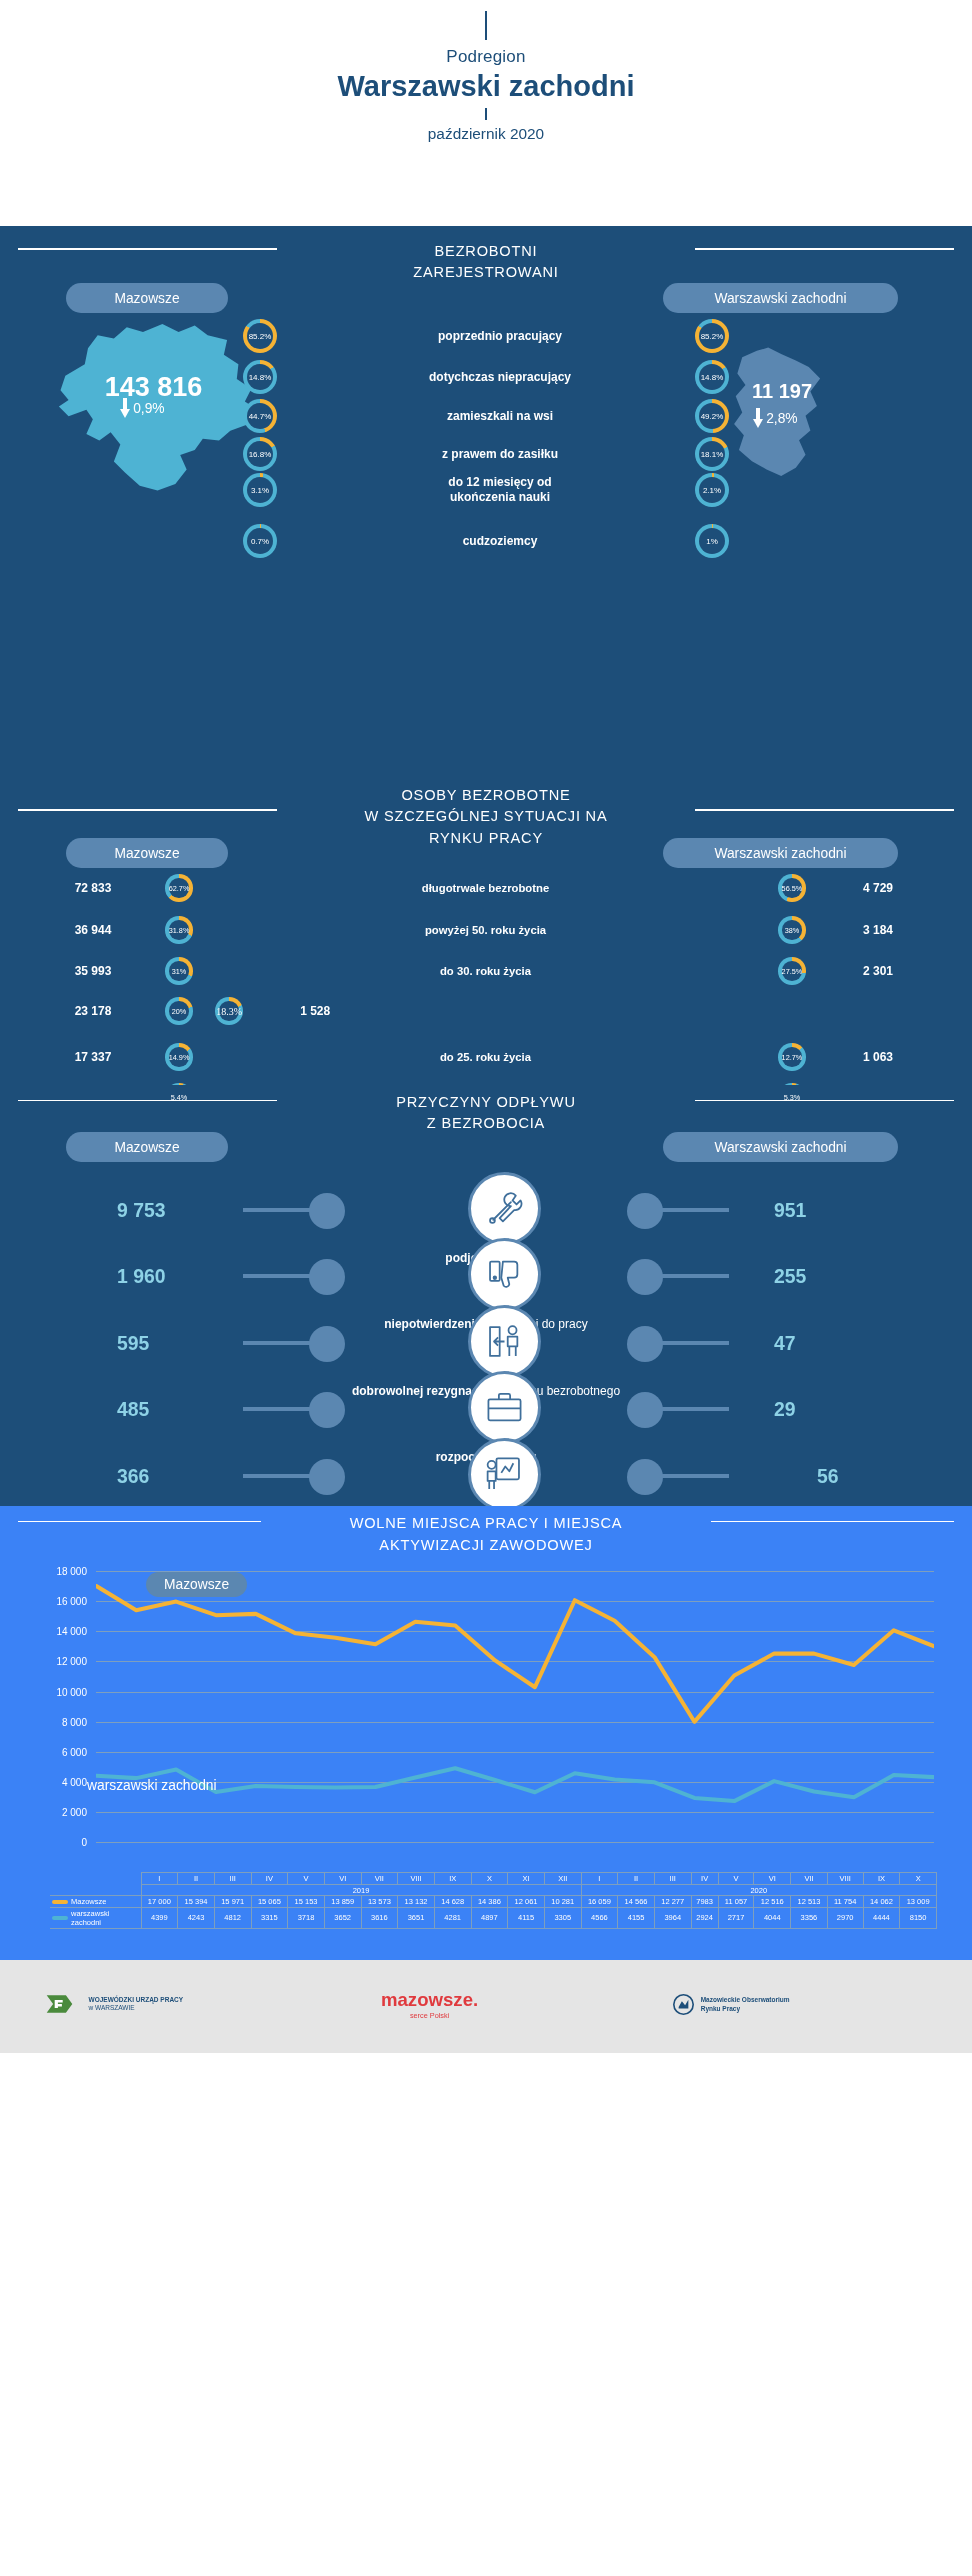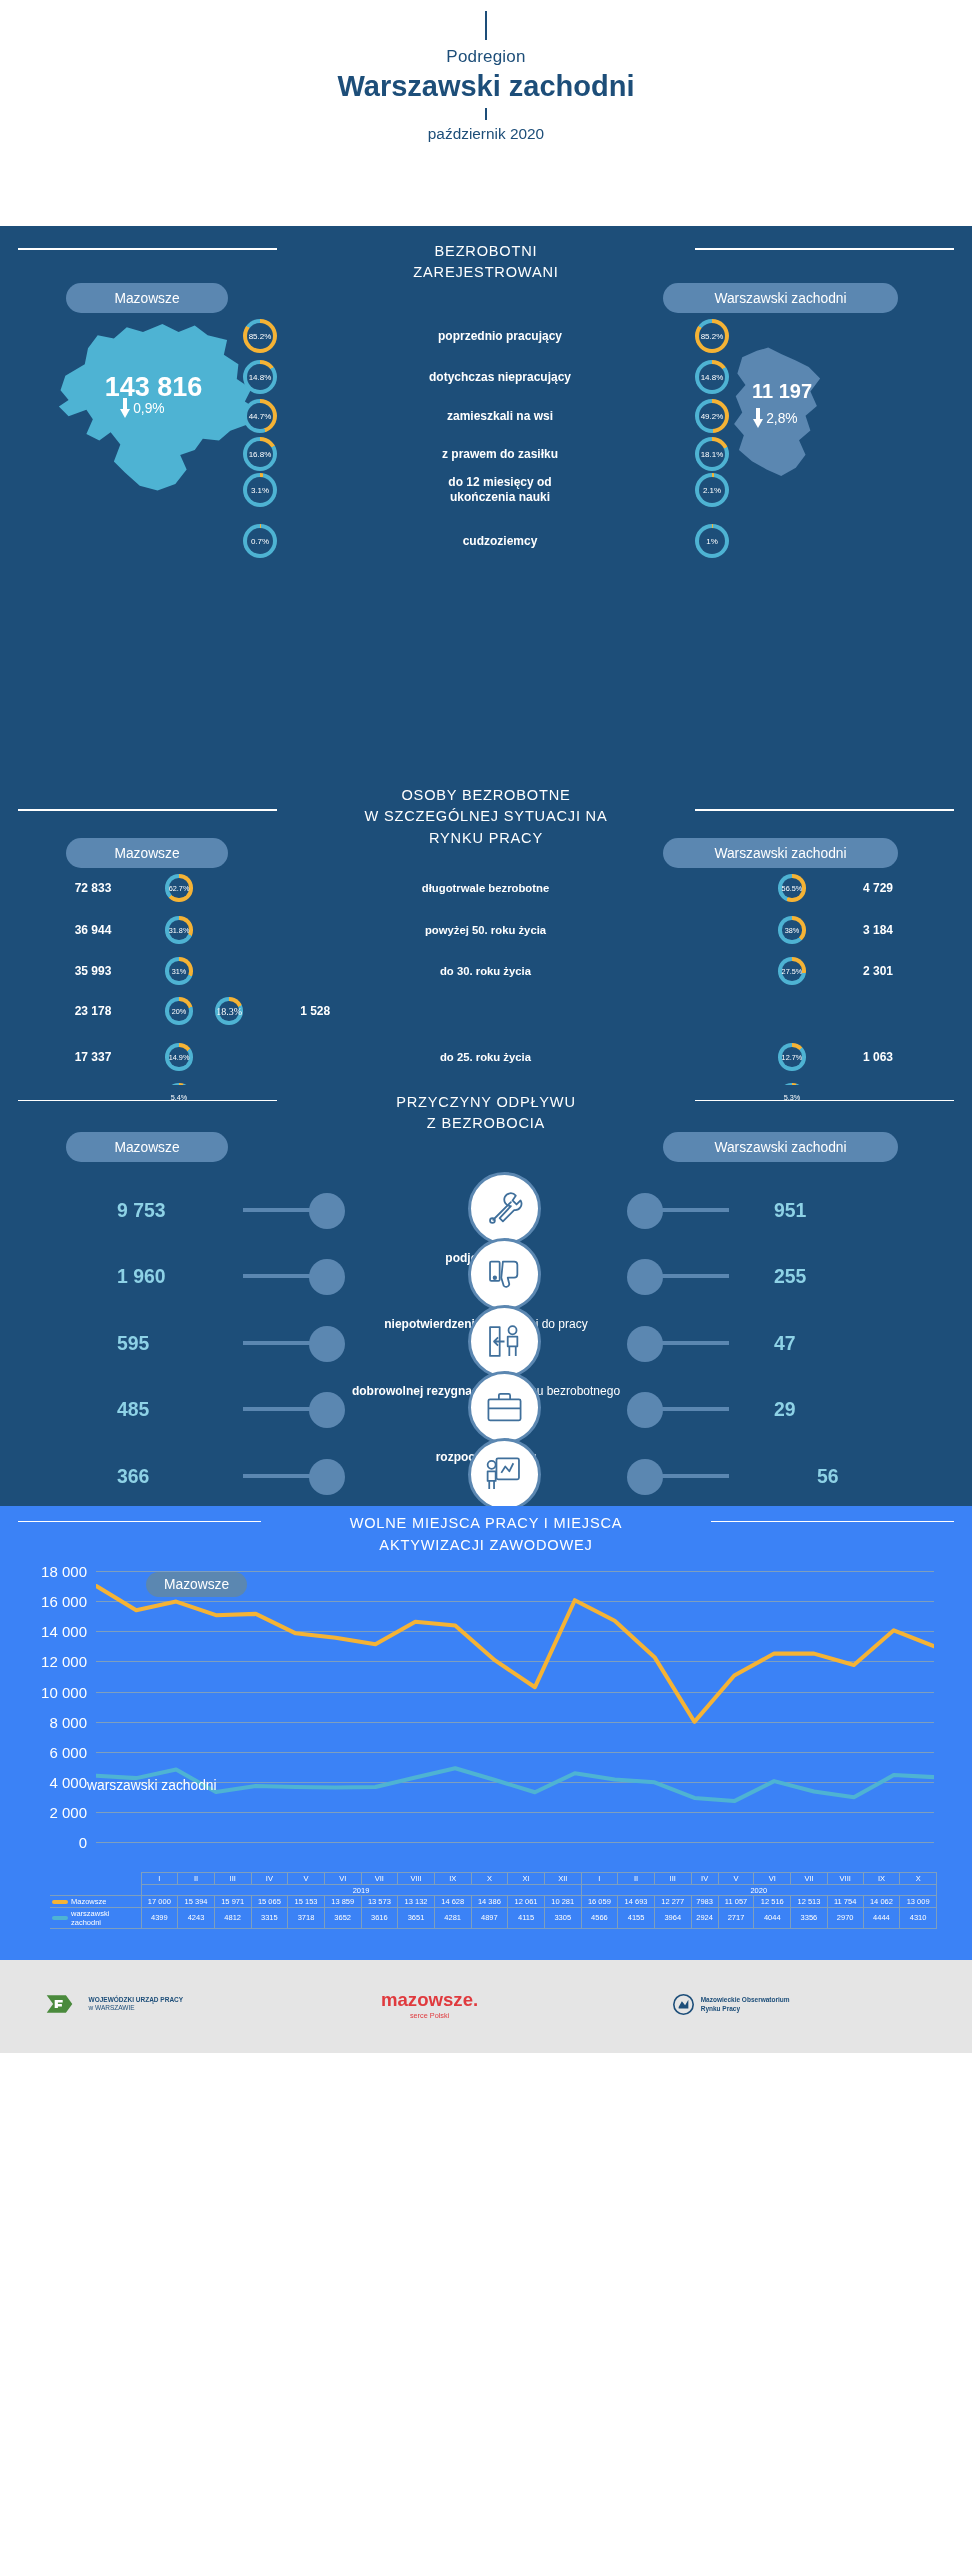--- a/index.html
+++ b/index.html
@@ -54,21 +54,21 @@
   .oline { position:absolute; height:4px; background:#5b87b1; top:38px;}
   .oicon { position:absolute; left:468px; top:1.6px; width:73px;height:73px;border-radius:50%;
            background:#fff; border:3.2px solid #5b87b1; display:flex;align-items:center;justify-content:center;}
   .ocap { position:absolute; width:972px; text-align:center; top:81px; color:#fff; font-size:12px; }
   .ocap b { font-weight:bold; }
 
   
   #band4 { position:relative; background:#3b82f6; height:454px; }
   #plot { position:absolute; left:96px; top:65px; width:838px; height:271px; }
   .gl { position:absolute; left:0; width:100%; height:0.8px; background:#7e9fbe; }
-  .ylab { position:absolute; right:847px; color:#fff; font-size:15px; transform:translateY(-50%); white-space:nowrap;}
+  .ylab { position:absolute; right:847px; color:#fff; font-size:10px; transform:translateY(-50%); white-space:nowrap;}
   .chart-pill { position:absolute; background:#5b87b1; color:#fff; border-radius:16px;
                 padding:4.9px 18px; font-size:13.8px; }
   
   #dtable { position:absolute; left:50px; top:366px; width:887px; border-collapse:collapse;
             color:#fff; font-size:7.5px; }
   #dtable td, #dtable th { border:0.8px solid #7e9fbe; text-align:center; padding:0.8px 0; font-weight:normal;}
   #dtable .nameCell { text-align:left; padding-left:21px; width:91px; position:relative; border-left:none;}
   #dtable .blank { border:none; }
   .swatch { position:absolute; left:2.4px; top:50%; transform:translateY(-50%); width:16px;height:4px;border-radius:2.4px;}
 
@@ -499,21 +499,21 @@
           <td>15 065</td>
           <td>15 153</td>
           <td>13 859</td>
           <td>13 573</td>
           <td>13 132</td>
           <td>14 628</td>
           <td>14 386</td>
           <td>12 061</td>
           <td>10 281</td>
           <td>16 059</td>
-          <td>14 693</td>
+          <td>14 566</td>
           <td>12 277</td>
           <td>7983</td>
           <td>11 057</td>
           <td>12 516</td>
           <td>12 513</td>
           <td>11 754</td>
           <td>14 062</td>
           <td>13 009</td>
         </tr>
         <tr>
@@ -532,21 +532,21 @@
           <td>3305</td>
           <td>4566</td>
           <td>4155</td>
           <td>3964</td>
           <td>2924</td>
           <td>2717</td>
           <td>4044</td>
           <td>3356</td>
           <td>2970</td>
           <td>4444</td>
-          <td>4310</td>
+          <td>8150</td>
         </tr>
       </tbody>
   </table>
 </div>
 
 <div id="footer">
   <div style="position:absolute;left:45px;top:32px;display:flex;align-items:center;gap:6.5px;">
     <svg width="37" height="24" viewBox="0 0 46 30">
       <path fill="#4a8a3c" d="M2,4 L26,4 L34,15 L26,26 L2,26 L10,15 Z"></path>
       <path fill="#ffffff" d="M12,10 L22,10 L22,13 L16,13 L16,15 L21,15 L21,18 L16,18 L16,20 L12,20 Z"></path>

